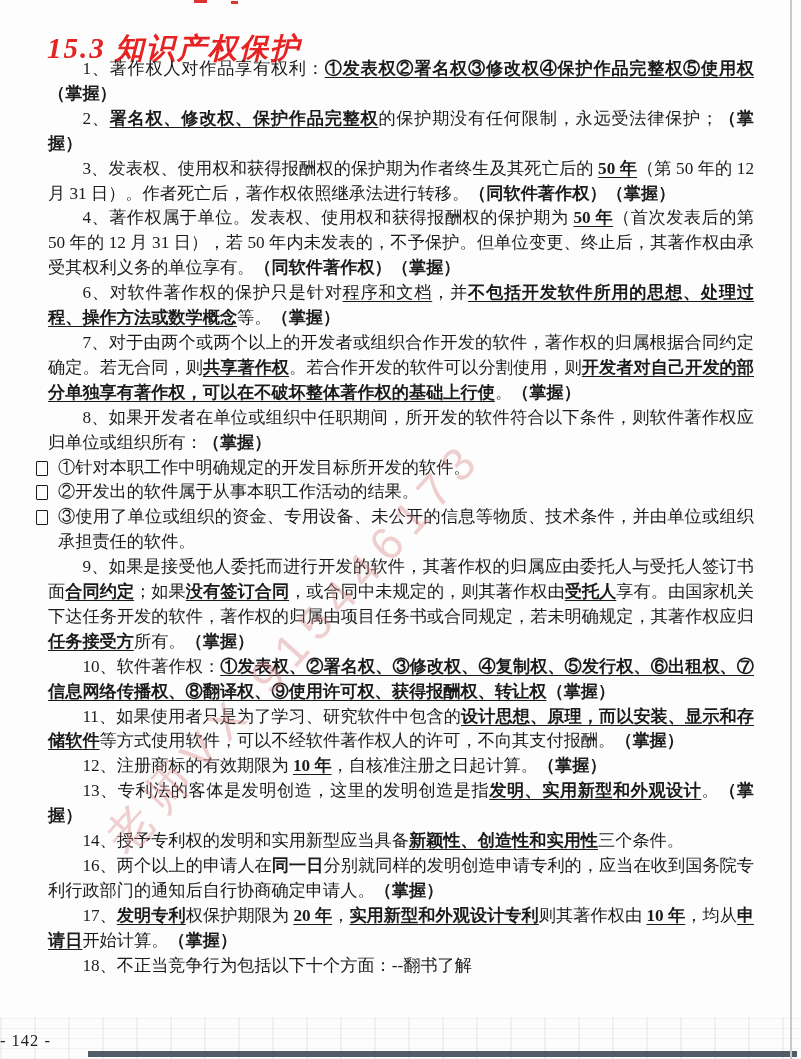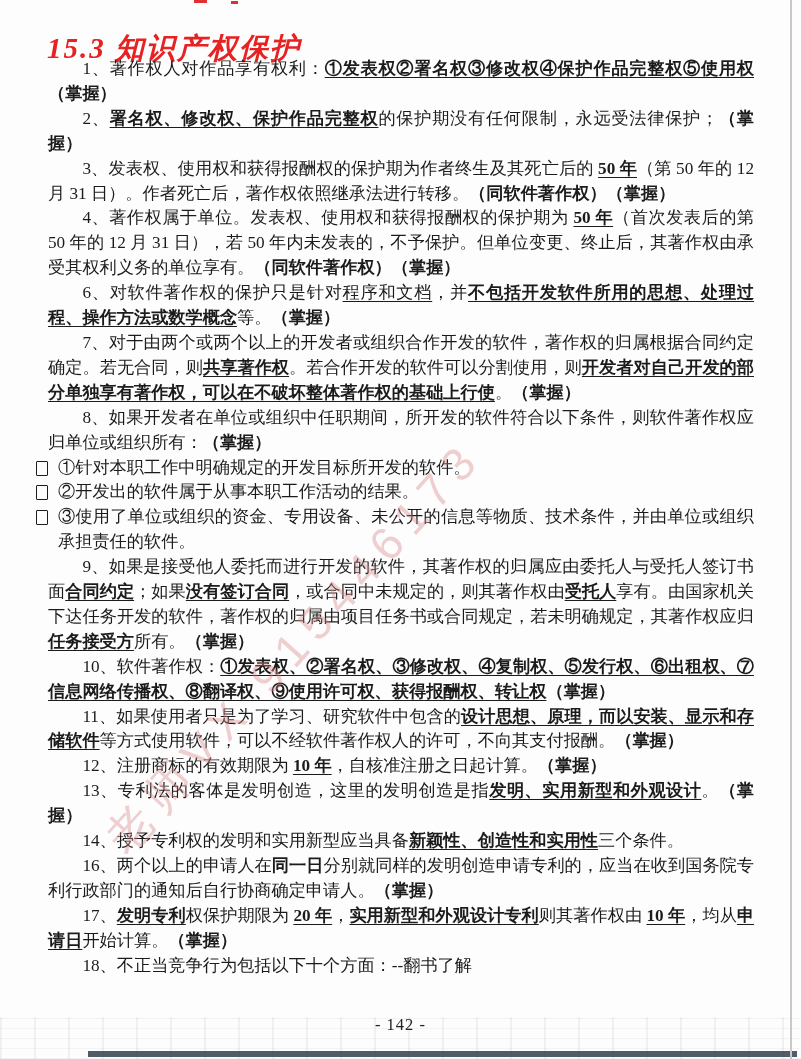--- a/index.html
+++ b/index.html
@@ -29,22 +29,22 @@
   .rb{font-weight:bold;}
   .ru{text-decoration:underline;text-underline-offset:3px;}
   .rbu{font-weight:bold;text-decoration:underline;text-underline-offset:3px;}
   .watermark{
     position:absolute;left:92px;top:826px;
     transform:rotate(-48deg);transform-origin:0 0;
     font-size:46px;letter-spacing:10px;white-space:nowrap;
     pointer-events:none;font-family:"Liberation Sans","DejaVu Sans",sans-serif;
   }
   .page-number{
-    position:absolute;left:0;right:0;bottom:24px;
-    text-align:center;font-size:16.5px;color:#222;letter-spacing:1px;
+    position:absolute;left:0;right:0;bottom:8px;
+    text-align:left;font-size:16.5px;color:#222;letter-spacing:1px;
   }
   .scan-line-right{
     position:absolute;left:790px;top:0;width:2px;height:1059px;
     background:#c9c9c9;
   }
   .artifact-band{
     position:absolute;left:0;right:0;bottom:0;height:42px;
     background-image:
       repeating-linear-gradient(0deg, rgba(70,80,100,0.06) 0 1px, transparent 1px 10px),
       repeating-linear-gradient(90deg, rgba(70,80,100,0.07) 0 2px, transparent 2px 34px);

